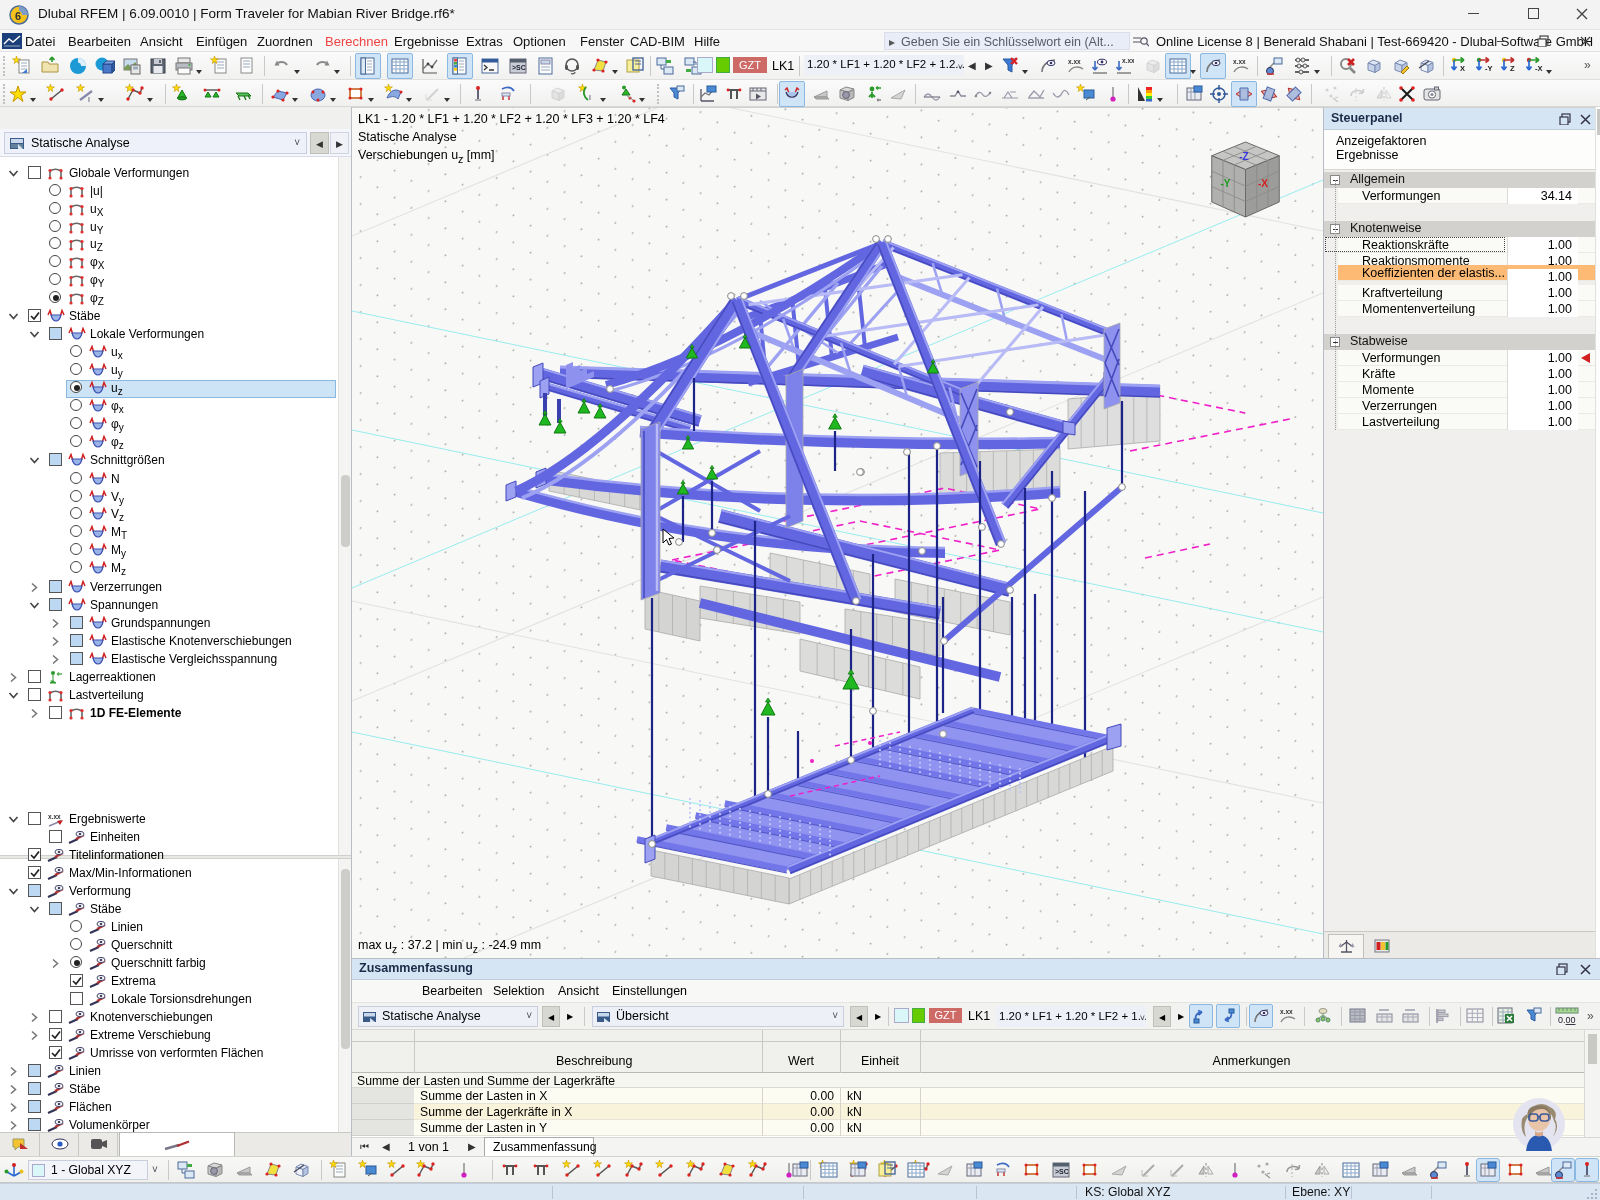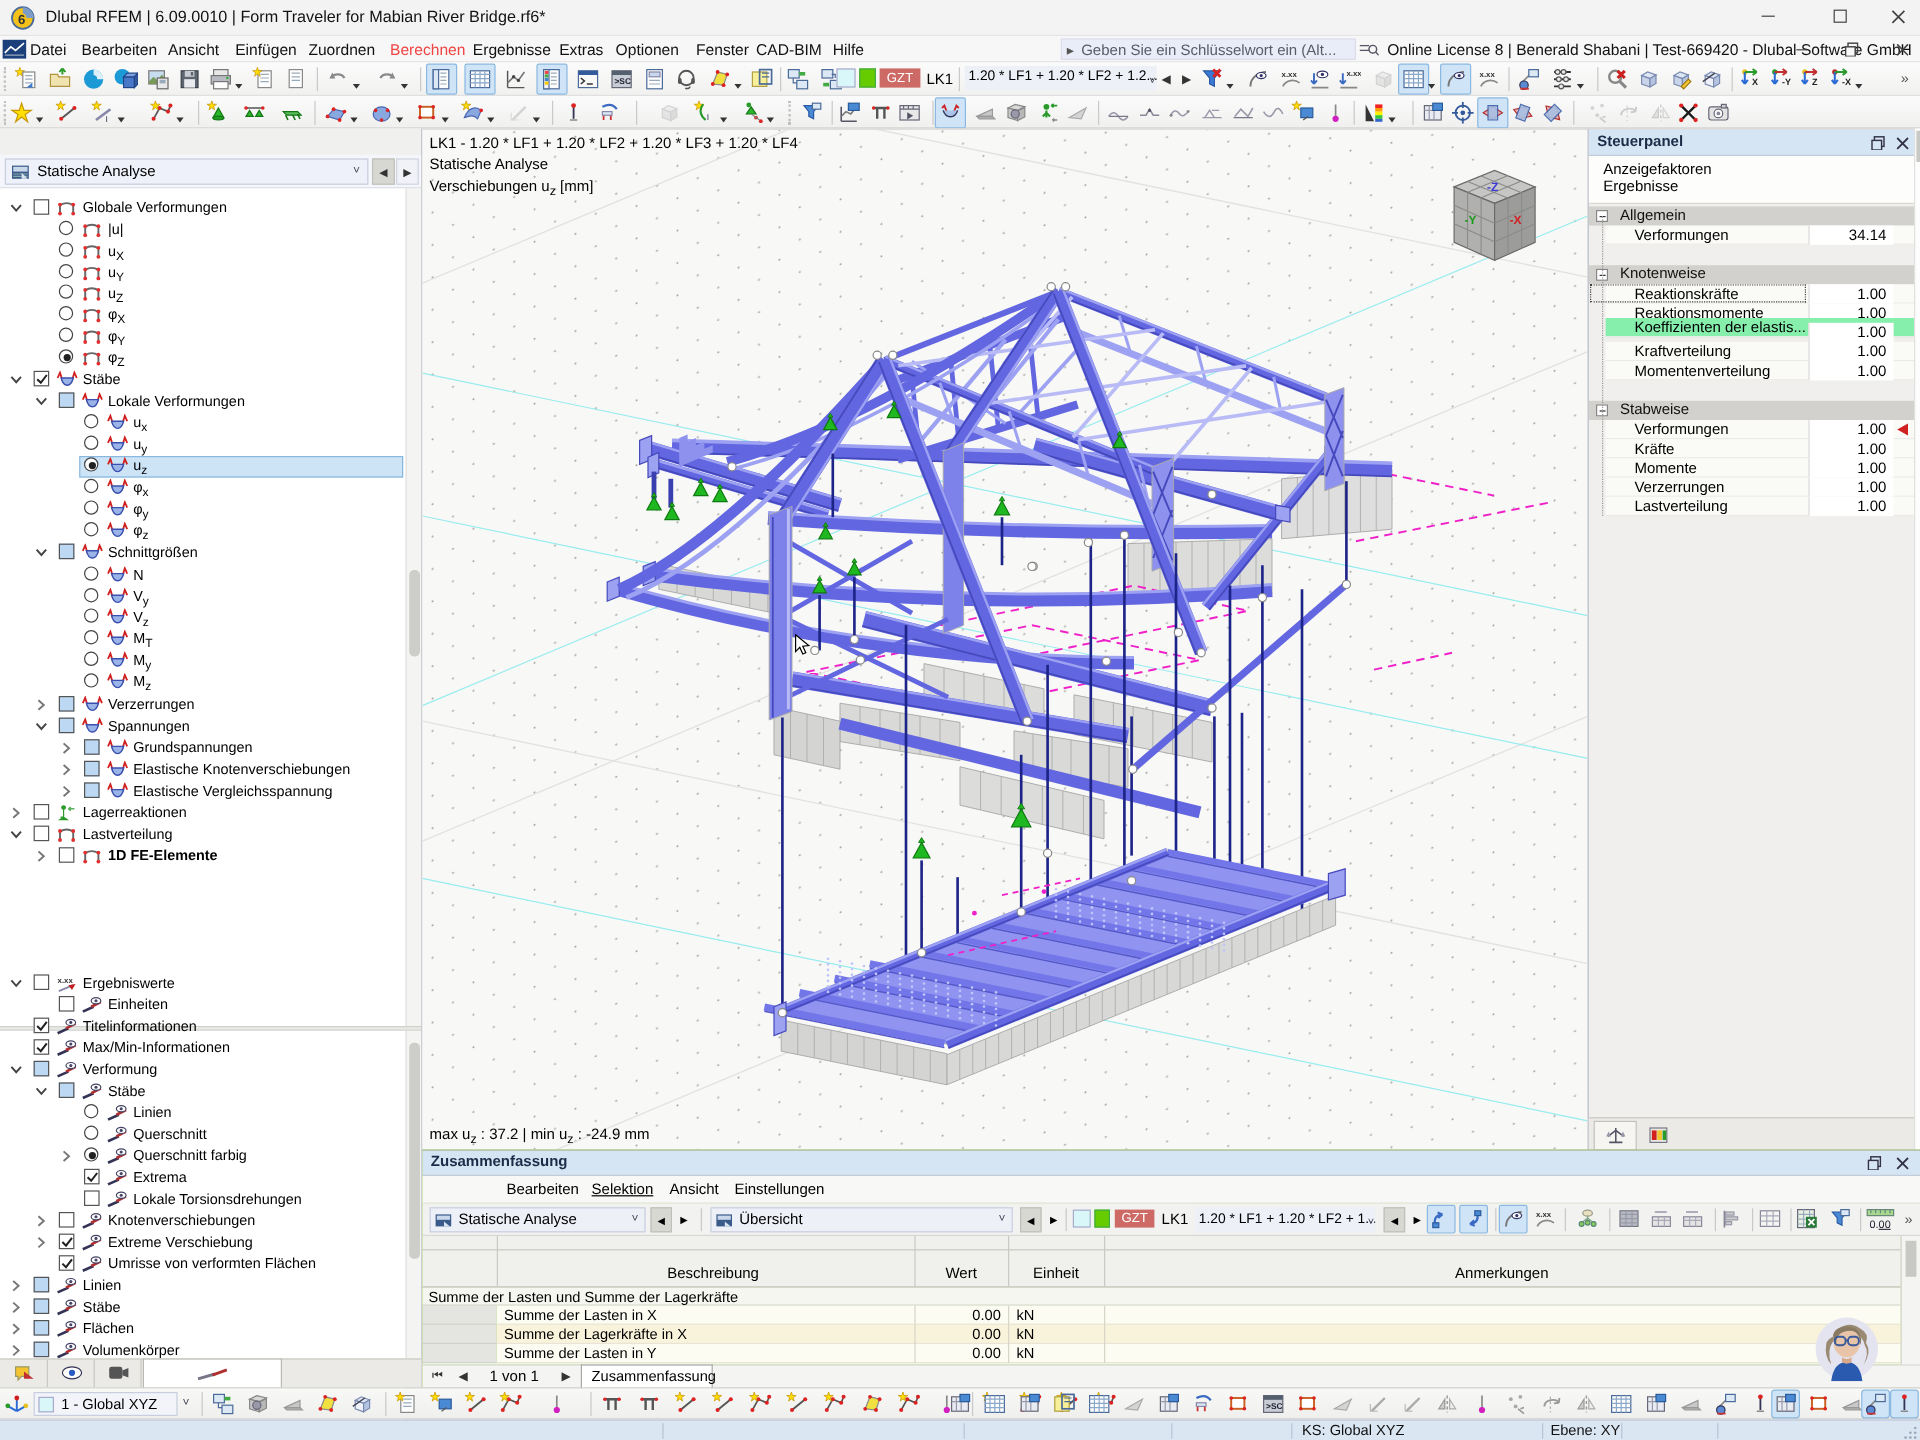--- a/index.html
+++ b/index.html
@@ -1666,21 +1666,21 @@
     <div class="abs" style="left:183px;top:129px;width:71px;height:16px;background:#fff;border-left:1px solid #dcdad6;">
       <span style="position:absolute;right:6px;top:1px;font-size:12.5px;">1.00</span>
     </div>
     <div class="abs" style="left:1px;top:129px;width:180px;height:15px;border:1px dotted #444;"></div>
     <div class="abs" style="left:14px;top:145px;width:258px;height:16px;background:#fafaf7;border-bottom:1px solid #eceae6;">
       <span style="position:absolute;left:24px;top:1px;font-size:12.5px;white-space:nowrap;">Reaktionsmomente</span>
     </div>
     <div class="abs" style="left:183px;top:145px;width:71px;height:16px;background:#fff;border-left:1px solid #dcdad6;">
       <span style="position:absolute;right:6px;top:1px;font-size:12.5px;">1.00</span>
     </div>
-    <div class="abs" style="left:14px;top:157px;width:258px;height:16px;background:#86efac;border-bottom:1px solid #eceae6;">
+    <div class="abs" style="left:14px;top:157px;width:258px;height:16px;background:#fdba74;border-bottom:1px solid #eceae6;">
       <span style="position:absolute;left:24px;top:1px;font-size:12.5px;white-space:nowrap;">Koeffizienten der elastis...</span>
     </div>
     <div class="abs" style="left:183px;top:161px;width:71px;height:16px;background:#fff;border-left:1px solid #dcdad6;">
       <span style="position:absolute;right:6px;top:1px;font-size:12.5px;">1.00</span>
     </div>
     <div class="abs" style="left:14px;top:177px;width:258px;height:16px;background:#fafaf7;border-bottom:1px solid #eceae6;">
       <span style="position:absolute;left:24px;top:1px;font-size:12.5px;white-space:nowrap;">Kraftverteilung</span>
     </div>
     <div class="abs" style="left:183px;top:177px;width:71px;height:16px;background:#fff;border-left:1px solid #dcdad6;">
       <span style="position:absolute;right:6px;top:1px;font-size:12.5px;">1.00</span>
@@ -1756,21 +1756,21 @@
         <rect x="3" y="1" width="8" height="8" fill="none" stroke="#334" stroke-width="1.2"></rect>
         <rect x="1" y="4" width="8" height="8" fill="#d6e5f3" stroke="#334" stroke-width="1.2"></rect>
       </svg>
       <svg class="abs" style="left:1228px;top:5px" width="11" height="11">
         <path d="M1 1 L10 10 M10 1 L1 10" stroke="#334" stroke-width="1.5"></path>
       </svg>
     </div>
     <div class="abs" style="left:0;top:21px;width:1248px;height:23px;background:#f8f8f6;border-bottom:1px solid #e4e4e0;">
       <span style="position:absolute;left:8px;top:4px;font-size:18px;margin-top:24px;">Gehe zu</span>
       <span style="position:absolute;left:70px;top:4px;font-size:12.5px;">Bearbeiten</span>
-      <span style="position:absolute;left:141px;top:4px;font-size:12.5px;text-decoration:underline;">Selektion</span>
+      <span style="position:absolute;left:141px;top:4px;font-size:12.5px;">Selektion</span>
       <span style="position:absolute;left:206px;top:4px;font-size:12.5px;">Ansicht</span>
       <span style="position:absolute;left:260px;top:4px;font-size:12.5px;">Einstellungen</span>
     </div>
     <div class="abs" style="left:0;top:44px;width:1248px;height:27px;background:#f2f2f0;border-bottom:1px solid #d8d8d4;"></div>
     <div class="abs" style="left:6px;top:47px;width:180px;height:21px;background:#eef0f8;border:1px solid #c8cede;">
       <svg class="abs" style="left:3px;top:3px" width="15" height="14">
         <rect x="1" y="2" width="13" height="10" fill="#3a5a8a"></rect>
         <rect x="2" y="3" width="11" height="3.5" fill="#c8d8ea"></rect>
         <path d="M8 8 l5 4 h-5z" fill="#d8e4f0"></path>
       </svg>

